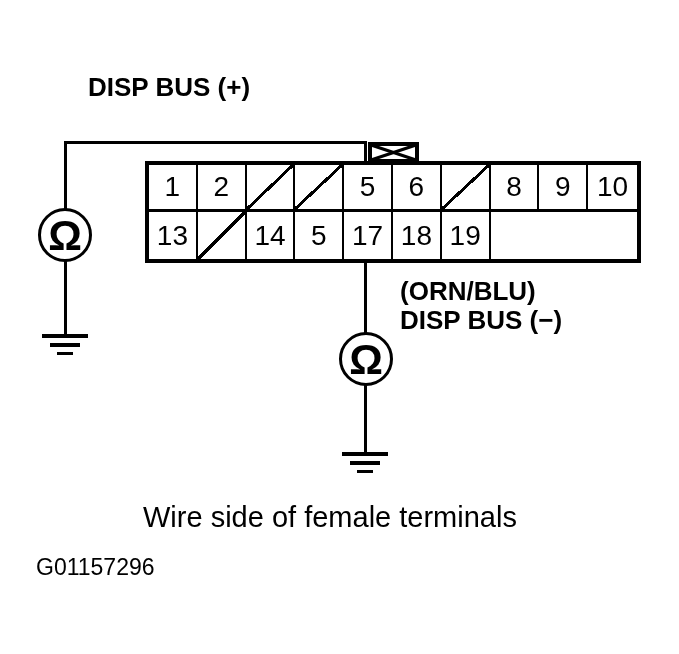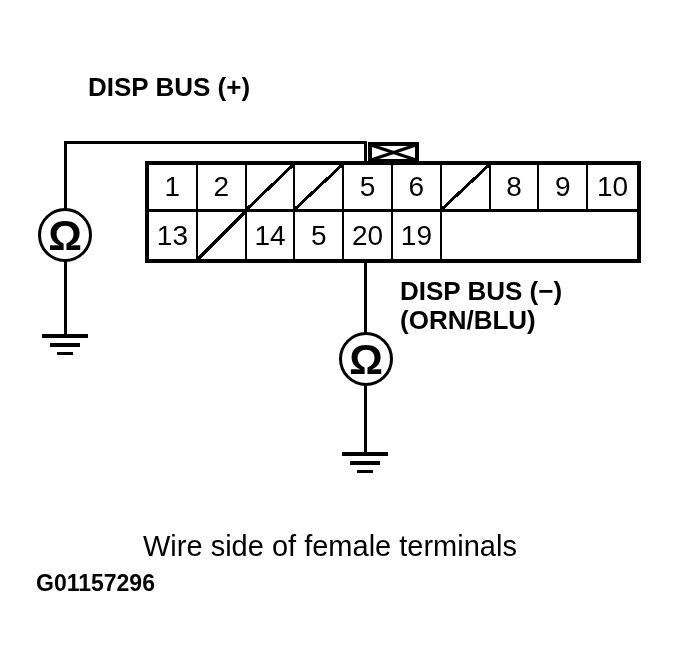--- a/index.html
+++ b/index.html
@@ -94,32 +94,31 @@
     background: linear-gradient(to top left,
       transparent calc(50% - 1.5px),
       var(--ink, #000000) calc(50% - 1.5px),
       var(--ink, #000000) calc(50% + 1.5px),
       transparent calc(50% + 1.5px));
   }
 
   .caption {
     position: absolute;
     left: 143px;
-    top: 530px;
+    top: 501px;
     font-size: 29px;
     white-space: nowrap;
   }
   .figure-id {
     position: absolute;
     left: 36px;
     top: 554px;
     font-size: 23px;
-    font-weight: bold;
+    font-weight: normal;
     white-space: nowrap;
-    margin-top: 16px;
   }
 </style>
 </head>
 <body>
 
 <div class="canvas" style="--ink: #000000; --paper: #ffffff;">
 
   <div class="net-label" style="left:88px; top:73px;">
     <div>DISP BUS (+)</div>
   </div>
@@ -147,21 +146,22 @@
       <div class="cell top-row">5</div>
       <div class="cell top-row">6</div>
       <div class="cell top-row slash"></div>
       <div class="cell top-row">8</div>
       <div class="cell top-row">9</div>
       <div class="cell top-row last-col">10</div>
       <div class="cell">13</div>
       <div class="cell slash"></div>
       <div class="cell">14</div>
       <div class="cell">5</div>
-      <div class="cell">20</div>
+      <div class="cell">17</div>
+      <div class="cell">18</div>
       <div class="cell">19</div>
     </div>
 
   <svg class="abs" style="left:368px; top:142px; z-index:2;" width="51" height="21" viewBox="0 0 51 21">
     <rect x="2" y="2" width="47" height="17" fill="#ffffff" stroke="#000000" stroke-width="4"></rect>
     <line x1="3" y1="3" x2="48" y2="18" stroke="#000000" stroke-width="3"></line>
     <line x1="48" y1="3" x2="3" y2="18" stroke="#000000" stroke-width="3"></line>
   </svg>
 
   <div class="wire" style="left:364px; top:261px; width:3px; height:72px;"></div>
@@ -169,20 +169,20 @@
     <span>Ω</span>
   </div>
   <div class="wire" style="left:364px; top:384px; width:3px; height:69px;"></div>
   <div class="ground" style="left:342px; top:452px;">
     <div class="g1"></div>
     <div class="g2"></div>
     <div class="g3"></div>
   </div>
 
   <div class="net-label" style="left:400px; top:277px;">
+    <div>(ORN/BLU)</div>
     <div>DISP BUS (−)</div>
-    <div>(ORN/BLU)</div>
   </div>
 
   <div class="caption">Wire side of female terminals</div>
   <div class="figure-id">G01157296</div>
 
 </div>
 
 </body></html>

